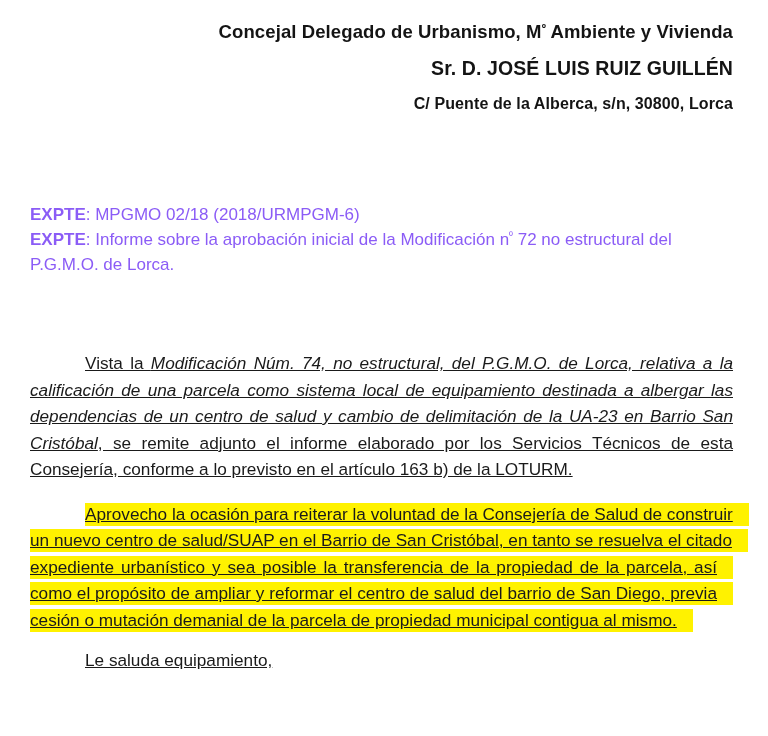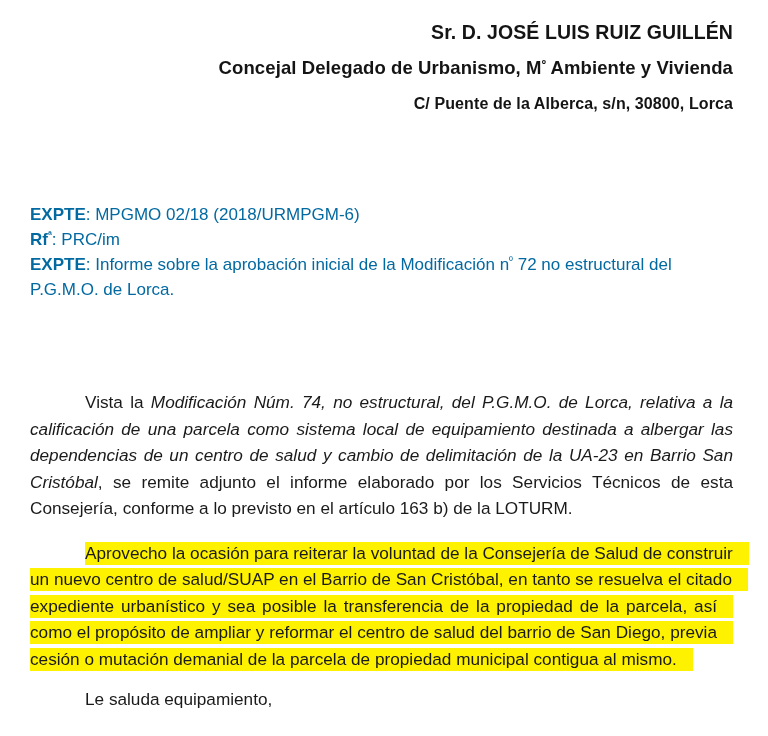--- a/index.html
+++ b/index.html
@@ -47,31 +47,32 @@
   }
 
   
   .ref-block {
     position: absolute;
     left: 30px;
     right: 35px;
     top: 202px;
     font-size: 17px;
     line-height: 25px;
-    color: #0369a1;
+    color: #8b5cf6;
   }
   .ref-block .ref-row { white-space: normal; }
   .ref-label { font-weight: bold; }
 
   
   .body-area {
     position: absolute;
     left: 30px;
     right: 35px;
-    top: 389px;
+    top: 350px;
+    text-decoration: underline;
   }
   p.para {
     margin: 0;
     font-size: 17.2px;
     line-height: 26.5px;
     text-align: justify;
     text-justify: inter-word;
     text-indent: 55px;
     color: #1a1a1a;
   }
@@ -99,30 +100,29 @@
     text-indent: 55px;
     color: #1a1a1a;
   }
 </style>
 </head>
 <body>
 
 <div class="page">
 
   <div class="letter-header">
+    <div class="hline l2"><span>Concejal Delegado de Urbanismo, M</span><sup class="ord">º</sup><span> Ambiente y Vivienda</span></div>
     <div class="hline l1">Sr. D. JOSÉ LUIS RUIZ GUILLÉN</div>
-    <div class="hline l2"><span>Concejal Delegado de Urbanismo, M</span><sup class="ord">º</sup><span> Ambiente y Vivienda</span></div>
     <div class="hline l3">C/ Puente de la Alberca, s/n, 30800, Lorca</div>
   </div>
 
   <div class="ref-block">
 
     <div class="ref-row"><span class="ref-label">EXPTE</span><span>: </span><span>MPGMO 02/18 (2018/URMPGM-6)</span></div>
 
-    <div class="ref-row"><span class="ref-label">Rf</span><sup class="ord"><b>ª</b></sup><span>: </span><span>PRC/im</span></div>
 
     <div class="ref-row"><span class="ref-label">EXPTE</span><span>: </span><span>Informe sobre la aprobación inicial de la Modificación n</span><sup class="ord">º</sup><span> 72 no estructural del P.G.M.O. de Lorca.</span></div>
 
   </div>
 
   <div class="body-area">
 
     <p class="para italic-lead"><span>Vista la </span><span class="it">Modificación Núm. 74, no estructural, del P.G.M.O. de Lorca, relativa a la calificación de una parcela como sistema local de equipamiento destinada a albergar las dependencias de un centro de salud y cambio de delimitación de la UA-23 en Barrio San Cristóbal</span><span>, se remite adjunto el informe elaborado por los Servicios Técnicos de esta Consejería, conforme a lo previsto en el artículo 163 b) de la LOTURM.</span></p>
 
     <div class="para-spacer-1"></div>

